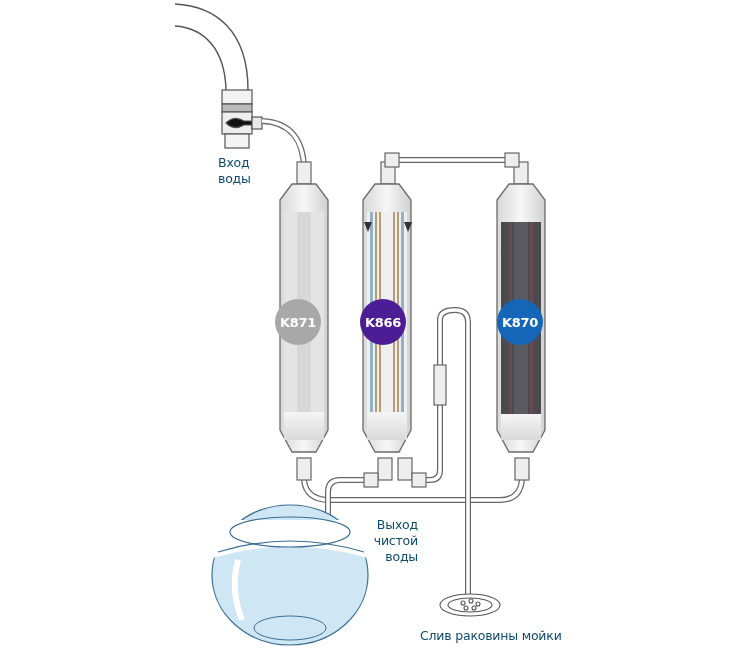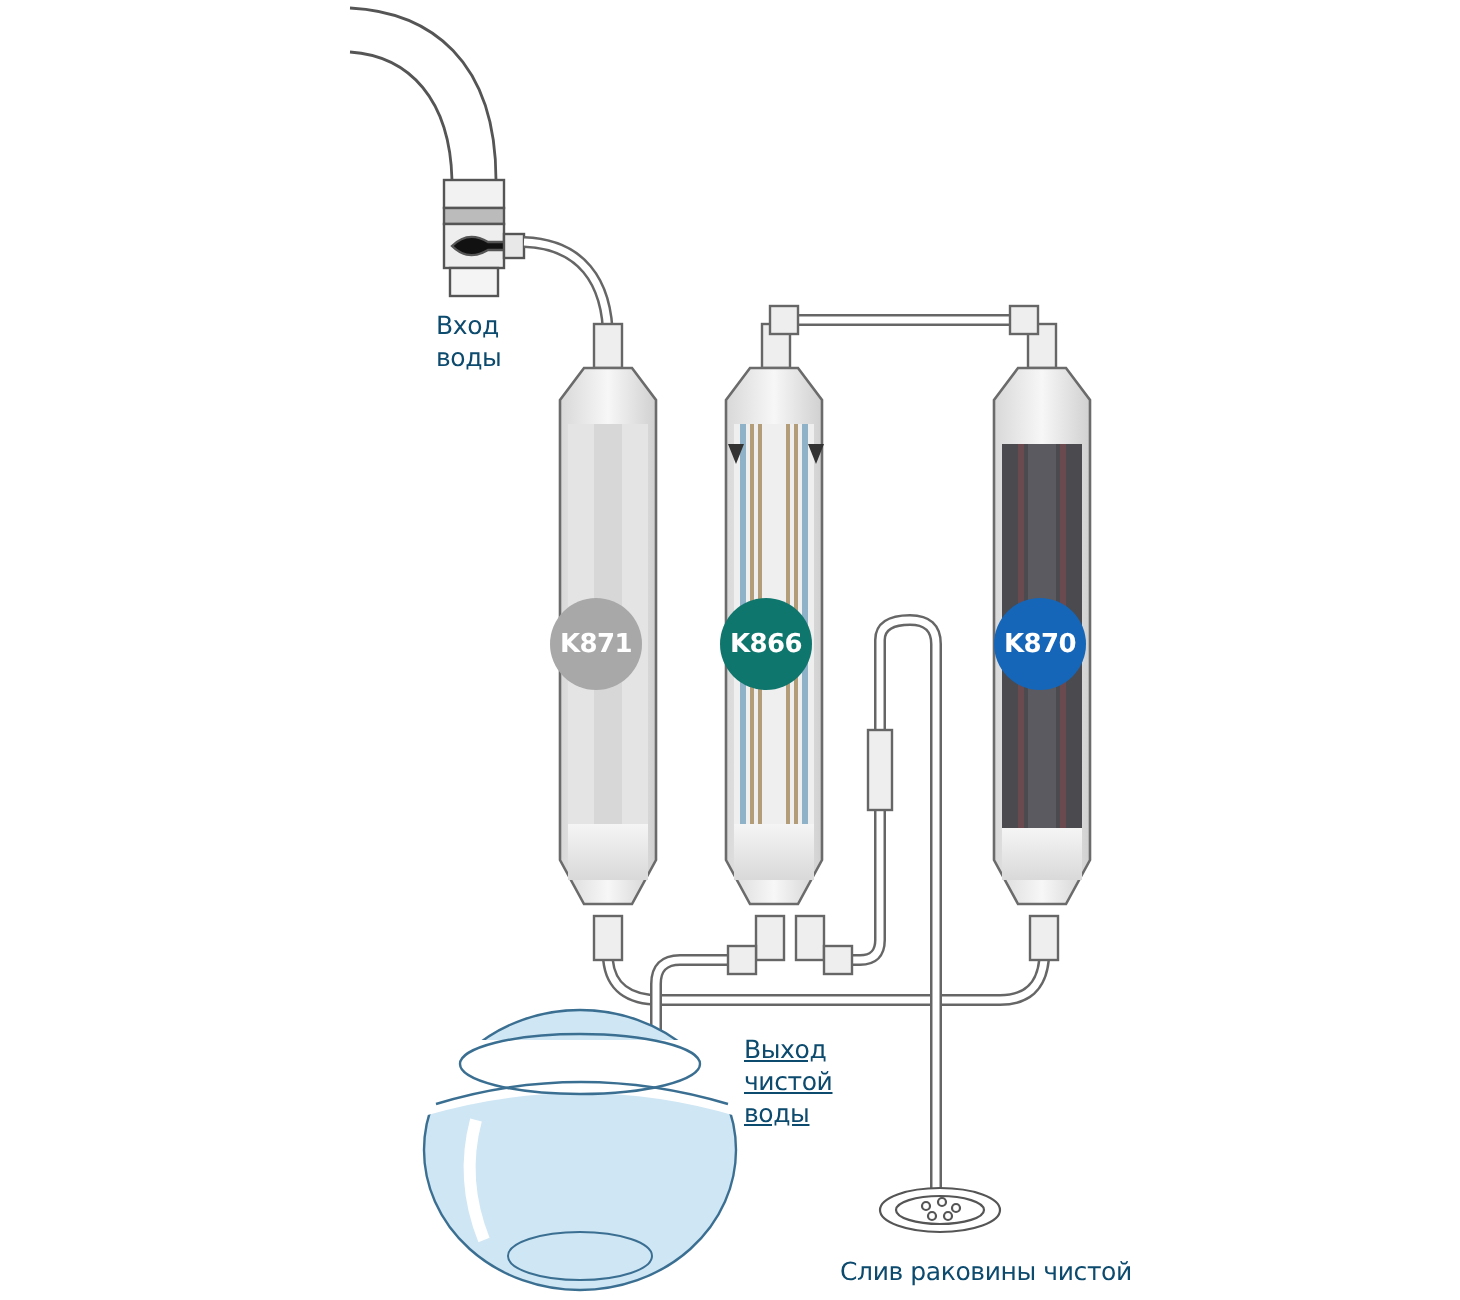--- a/index.html
+++ b/index.html
@@ -2,21 +2,21 @@
 <html><head>
   <meta charset="utf-8">
   <style>
     html, body { margin: 0; padding: 0; background: #ffffff; }
     body { width: 730px; height: 650px; position: relative; overflow: hidden;
            font-family: "Liberation Sans", sans-serif; }
     svg.diagram { position: absolute; left: 0; top: 0; }
     .label { position: absolute; font-size: 12.5px; color: #0c4a6e; line-height: 16px;
              font-family: "DejaVu Sans", sans-serif; letter-spacing: -0.2px; }
     .label-inlet { left: 218px; top: 155px; text-align: left; }
-    .label-outlet { left: 372px; top: 517px; text-align: left; width: 46px; text-decoration: underline; }
+    .label-outlet { left: 372px; top: 517px; text-align: right; width: 46px; }
     .label-drain { left: 420px; top: 628px; }
     .badge { position: absolute; width: 46px; height: 46px; border-radius: 50%;
              color: #fff; font-size: 13px; font-weight: bold; display: flex;
              align-items: center; justify-content: center;
              font-family: "DejaVu Sans", sans-serif; letter-spacing: -0.3px; }
     .badge-1 { left: 275px; top: 299px; }
     .badge-2 { left: 360px; top: 299px; }
     .badge-3 { left: 497px; top: 299px; text-align: right; }
   </style>
 </head>
@@ -130,17 +130,17 @@
 
 <div class="label label-inlet">
   <div>Вход</div>
   <div>воды</div>
 </div>
 <div class="label label-outlet">
   <div>Выход</div>
   <div>чистой</div>
   <div>воды</div>
 </div>
-<div class="label label-drain">Слив раковины чистой</div>
+<div class="label label-drain">Слив раковины мойки</div>
 
 <div class="badge badge-1" style="background:#a8a8a8">K871</div>
-<div class="badge badge-2" style="background:#0f766e">K866</div>
+<div class="badge badge-2" style="background:#4c1d95">K866</div>
 <div class="badge badge-3" style="background:#1566b8">K870</div>
 
 </body></html>

